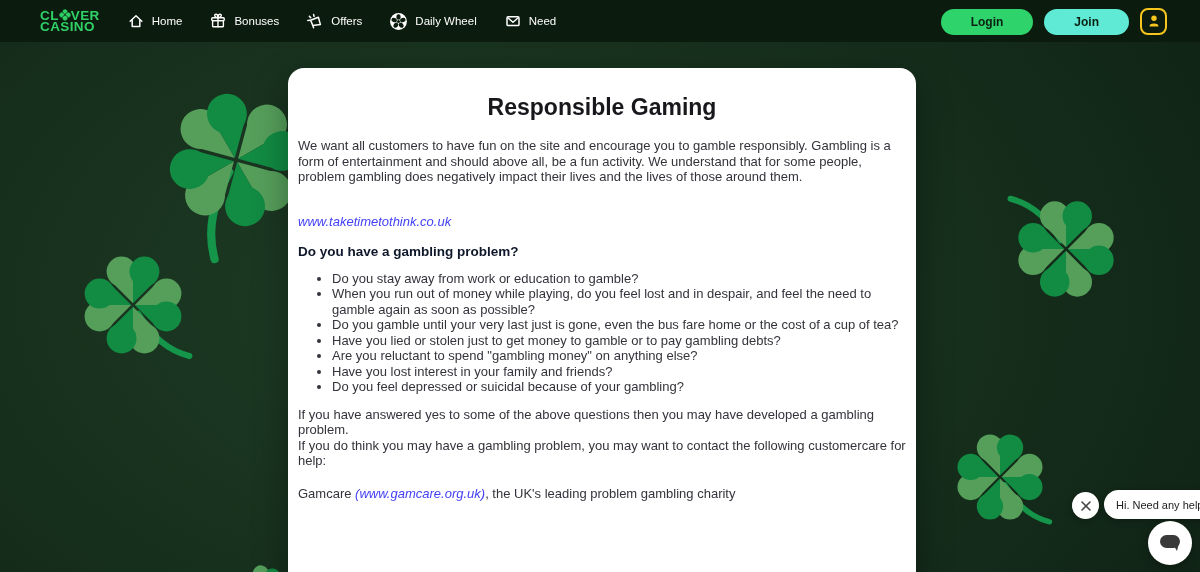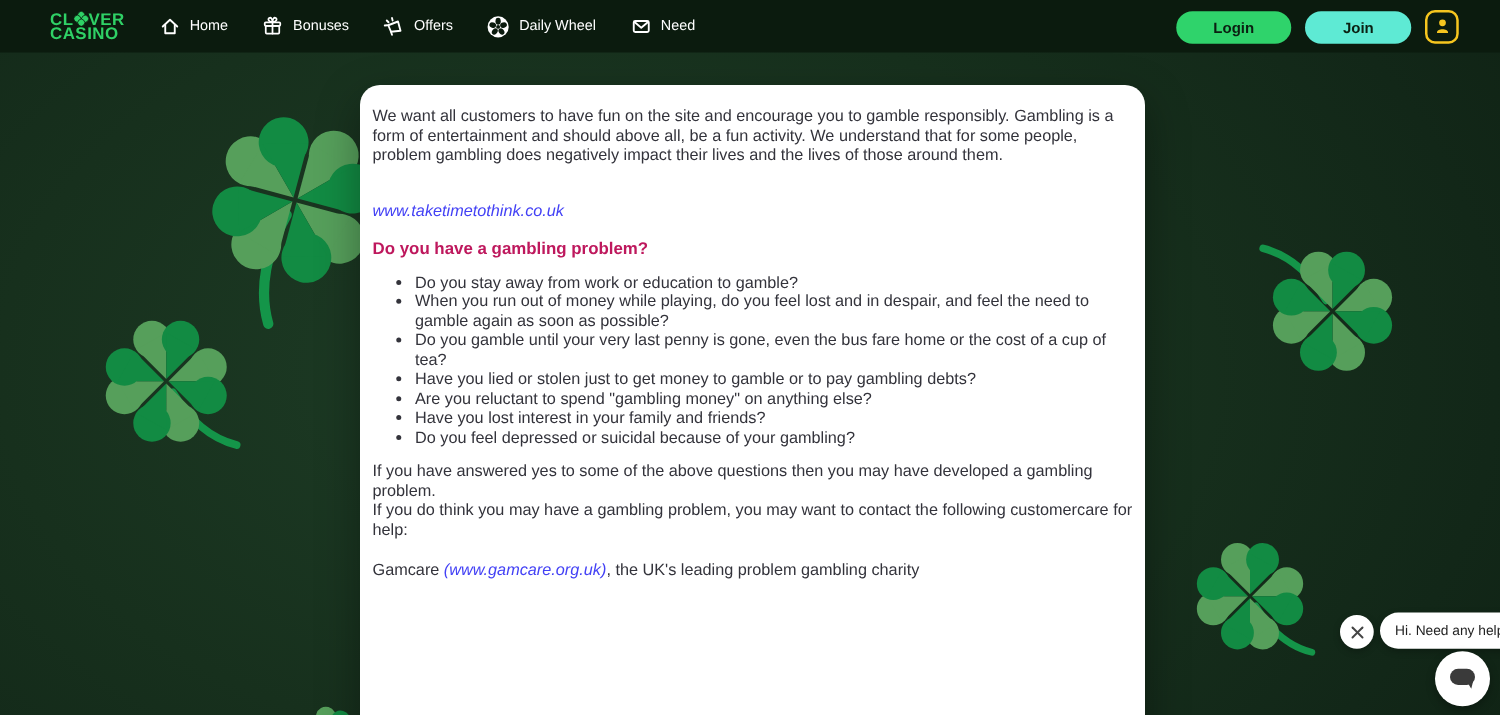--- a/index.html
+++ b/index.html
@@ -31,21 +31,21 @@
   
   .card{position:absolute;left:288px;top:68px;width:628px;height:540px;background:#ffffff;
         border-radius:16px;z-index:2;padding:0 10px;box-sizing:border-box;
         box-shadow:0 12px 34px rgba(0,0,0,.35);color:#33333b;font-size:13px;line-height:15.5px;}
   .page-title{margin:0;padding-top:25px;text-align:center;color:#17171c;
               font-size:23px;line-height:28px;font-weight:700;}
   .card p{margin:0;}
   .intro{margin-top:17px !important;}
   .p-think{margin-top:14px !important;}
   .p-contact{margin-top:12px !important;}
-  .h2{margin:0;color:#be185d;font-size:13.5px;font-weight:700;line-height:17px;}
+  .h2{margin:0;color:#0f172a;font-size:13.5px;font-weight:700;line-height:17px;}
   .h-problem{margin-top:13px;}
   ul.questions{margin:11px 0 0 0;padding:0 0 0 34px;}
   ul.questions li{margin:0;padding:0;}
   .p-answered{margin-top:12px !important;}
   .orgs{margin-top:17px;}
   a.lnk{color:#4341f5;text-decoration:none;cursor:pointer;font-style:italic;}
 
   
   .chat-close{position:absolute;left:1072px;top:492px;width:27px;height:27px;border-radius:50%;
       background:#ffffff;border:none;z-index:5;display:flex;align-items:center;justify-content:center;
@@ -184,34 +184,35 @@
       <button class="profile-btn">
         <svg width="16" height="16" viewBox="0 0 16 16" fill="#f6c61f">
           <circle cx="8" cy="5.2" r="2.7"></circle>
           <path d="M3.6 12.8 C3.6 9.6 12.4 9.6 12.4 12.8 L12.4 13.4 L3.6 13.4 Z"></path>
         </svg>
       </button>
     </div>
   </div>
 
   <div class="card">
+    <h1 class="page-title">Responsible Gaming</h1>
 
     <p class="intro">We want all customers to have fun on the site and encourage you to gamble responsibly. Gambling is a form of entertainment and should above all, be a fun activity. We understand that for some people, problem gambling does negatively impact their lives and the lives of those around them.</p>
 
     <p class="p-think"><br>
       <a class="lnk">www.taketimetothink.co.uk</a>
     </p>
 
 
     <h2 class="h2 h-problem">Do you have a gambling problem?</h2>
 
     <ul class="questions">
       <li>Do you stay away from work or education to gamble?</li>
       <li>When you run out of money while playing, do you feel lost and in despair, and feel the need to gamble again as soon as possible?</li>
-      <li>Do you gamble until your very last penny is gone, even the bus fare home or the cost of a cup of tea?</li>
+      <li>Do you gamble until your very last just is gone, even the bus fare home or the cost of a cup of tea?</li>
       <li>Have you lied or stolen just to get money to gamble or to pay gambling debts?</li>
       <li>Are you reluctant to spend "gambling money" on anything else?</li>
       <li>Have you lost interest in your family and friends?</li>
       <li>Do you feel depressed or suicidal because of your gambling?</li>
     </ul>
 
     <p class="p-answered"><span>If you have answered yes to some of the above questions then you may have developed a gambling problem.</span><br><span>If you do think you may have a gambling problem, you may want to contact the following customercare for help:</span>
     </p>
 
     <div class="orgs">

